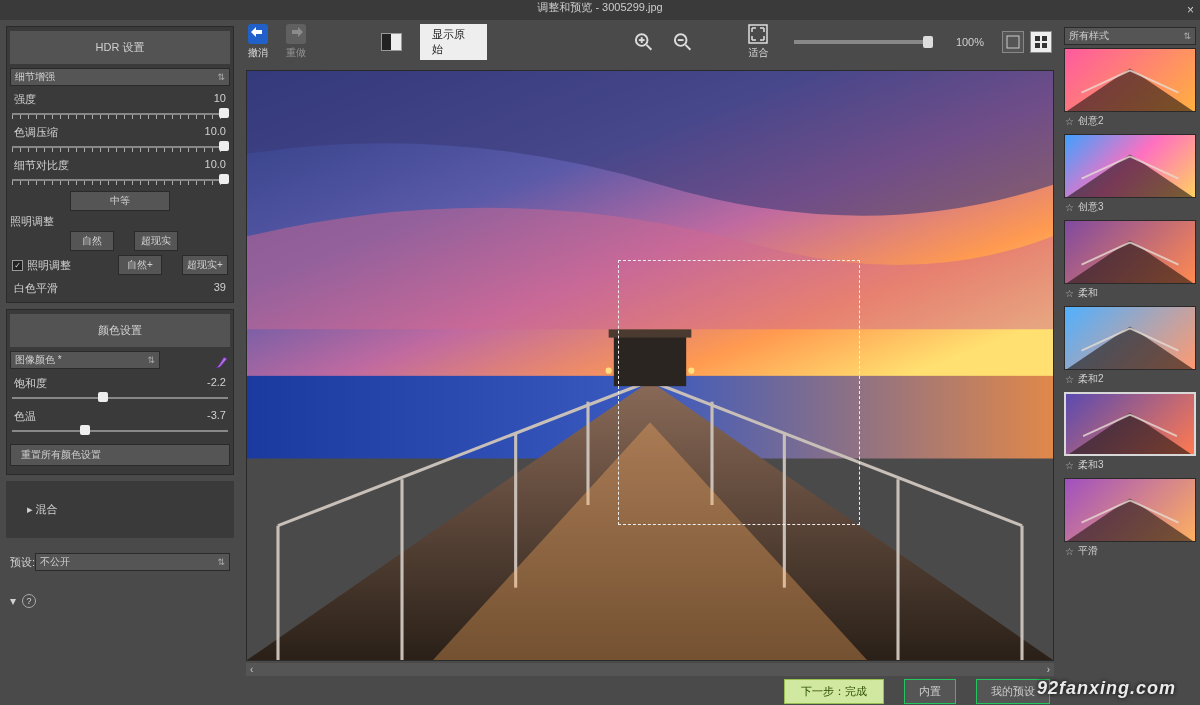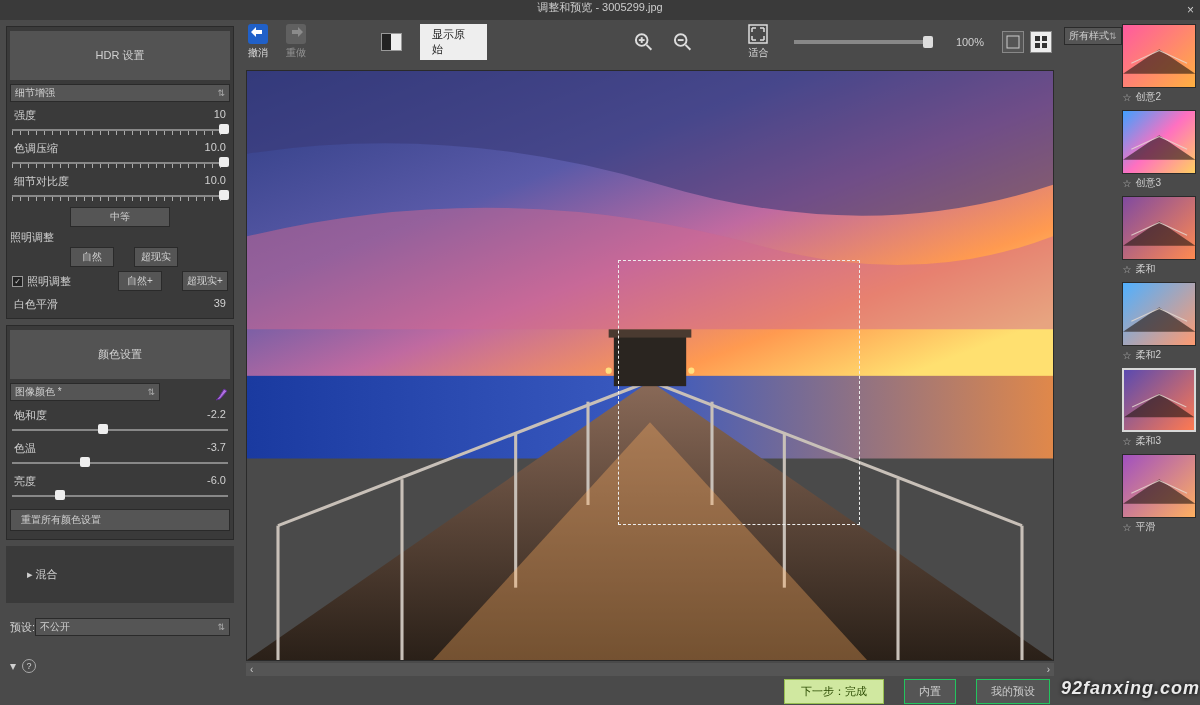--- a/index.html
+++ b/index.html
@@ -2,21 +2,21 @@
 <html><head>
 <meta charset="utf-8">
 <style>
 * { margin: 0; padding: 0; box-sizing: border-box; font-family: "Microsoft YaHei", Arial, sans-serif; }
 body { background: #4a4a4a; color: #d0d0d0; font-size: 11px; width: 1200px; height: 705px; overflow: hidden; user-select: none; }
 .titlebar { height: 20px; background: #3a3a3a; display: flex; justify-content: center; position: relative; font-size: 11px; color: #ccc; }
 .titlebar .close-x { position: absolute; right: 6px; top: 3px; font-size: 12px; cursor: pointer; }
 .main { display: flex; height: 685px; }
 .left-panel { width: 240px; background: #4a4a4a; padding: 6px; overflow: hidden; }
 .panel { background: #3a3a3a; margin-bottom: 6px; padding: 4px 3px; border: 1px solid #2a2a2a; }
-.panel-header { background: #535353; padding: 17px 6px; text-align: center; font-size: 11px; margin-bottom: 4px; cursor: pointer; }
+.panel-header { background: #535353; padding: 9px 6px; text-align: center; font-size: 11px; margin-bottom: 4px; cursor: pointer; }
 .dropdown { background: #555; height: 18px; display: flex; align-items: center; justify-content: space-between; padding: 0 4px; margin: 3px 0; cursor: pointer; font-size: 10px; border: 1px solid #2a2a2a; }
 .dropdown .dd-btn { font-size: 9px; color: #aaa; }
 .slider-row { margin: 6px 2px 2px 2px; }
 .slider-head { display: flex; justify-content: space-between; font-size: 11px; padding: 0 2px; }
 .slider-track { height: 10px; position: relative; margin-top: 2px; }
 .slider-line { position: absolute; top: 4px; left: 0; right: 0; height: 2px; background: #888; }
 .slider-ticks { position: absolute; top: 4px; left: 0; right: 0; height: 6px;
   background-image: repeating-linear-gradient(to right, #aaa 0 1px, transparent 1px 8px); }
 .slider-handle { position: absolute; top: -1px; width: 10px; height: 10px; background: #eee; border-radius: 2px; cursor: pointer; transform: translateX(-5px); }
 .lighting-row { display: flex; align-items: center; margin-top: 6px; }
@@ -49,28 +49,28 @@
 .view-ic { width: 22px; height: 22px; border: 1px solid #888; background: #555; display: flex; align-items: center; justify-content: center; cursor: pointer; }
 .view-ic.active { background: #eee; color: #222; }
 .canvas-wrap { flex: 1; padding: 6px 6px 2px 6px; position: relative; }
 .canvas-border { width: 100%; height: 100%; border: 1px solid #2a2a2a; position: relative; overflow: hidden; }
 .pier-svg { width: 100%; height: 100%; display: block; }
 .sel-rect { position: absolute; border: 1px dashed #eee; left: 46%; top: 32%; width: 30%; height: 45%; pointer-events: none; }
 .hsbar { height: 14px; background: #555; margin: 0 6px 2px 6px; display: flex; align-items: center; justify-content: space-between; padding: 0 4px; font-size: 10px; color: #ccc; }
 .bottom-bar { height: 28px; display: flex; align-items: center; justify-content: flex-end; gap: 20px; padding: 0 10px; }
 .next-btn { background: #d0e8a0; color: #2a4a00; border: 1px solid #98c050; padding: 4px 16px; font-size: 11px; cursor: pointer; }
 .ghost-btn { background: #555; border: 1px solid #22c55e; padding: 4px 14px; font-size: 11px; cursor: pointer; color: #ccc; }
-.right-panel { width: 140px; background: #4a4a4a; padding: 4px 4px 0 4px; overflow: hidden; display: flex; flex-direction: row; }
+.right-panel { width: 140px; background: #4a4a4a; padding: 4px 4px 0 4px; overflow: hidden; display: flex; flex-direction: column; }
 .thumbs { flex: 1; overflow: hidden; }
 .thumb { margin-bottom: 4px; }
 .thumb-img { width: 100%; height: 64px; border: 1px solid #2a2a2a; position: relative; cursor: pointer; }
 .thumb-img.sel { border: 2px solid #d8d8d8; }
 .thumb-lbl { display: flex; align-items: center; gap: 4px; font-size: 10px; padding: 2px 1px; }
 .star { font-size: 10px; color: #bbb; cursor: pointer; }
-.watermark { position: absolute; right: 0; bottom: 6px; font-size: 18px; font-weight: bold; color: rgba(255,255,255,0.9); font-style: italic; text-shadow: 0 0 4px #000; pointer-events: none; letter-spacing: 1px; }
+.watermark { position: absolute; right: 24px; bottom: 6px; font-size: 18px; font-weight: bold; color: rgba(255,255,255,0.9); font-style: italic; text-shadow: 0 0 4px #000; pointer-events: none; letter-spacing: 1px; }
 </style>
 </head>
 <body>
 
 <div class="titlebar">
   <span>调整和预览 - 3005299.jpg</span>
   <span class="close-x">×</span>
 </div>
 
 <div class="main">
@@ -166,30 +166,20 @@
           </div>
       </div>
       <div class="slider-row">
         <div class="slider-head">
             <span>色温</span>
             <span>-3.7</span>
           </div>
         <div class="slider-track">
             <div class="slider-line"></div>
             <div class="slider-handle" style="left:34%"></div>
-          </div>
-      </div>
-      <div class="slider-row">
-        <div class="slider-head">
-            <span>亮度</span>
-            <span>-6.0</span>
-          </div>
-        <div class="slider-track">
-            <div class="slider-line"></div>
-            <div class="slider-handle" style="left:22%"></div>
           </div>
       </div>
       <span class="reset-btn">重置所有颜色设置</span>
     </div>
 
     <div class="expand-hdr">▸ <span>混合</span></div>
 
     <div class="preset-row">
       <span>预设:</span>
       <div class="dropdown">

